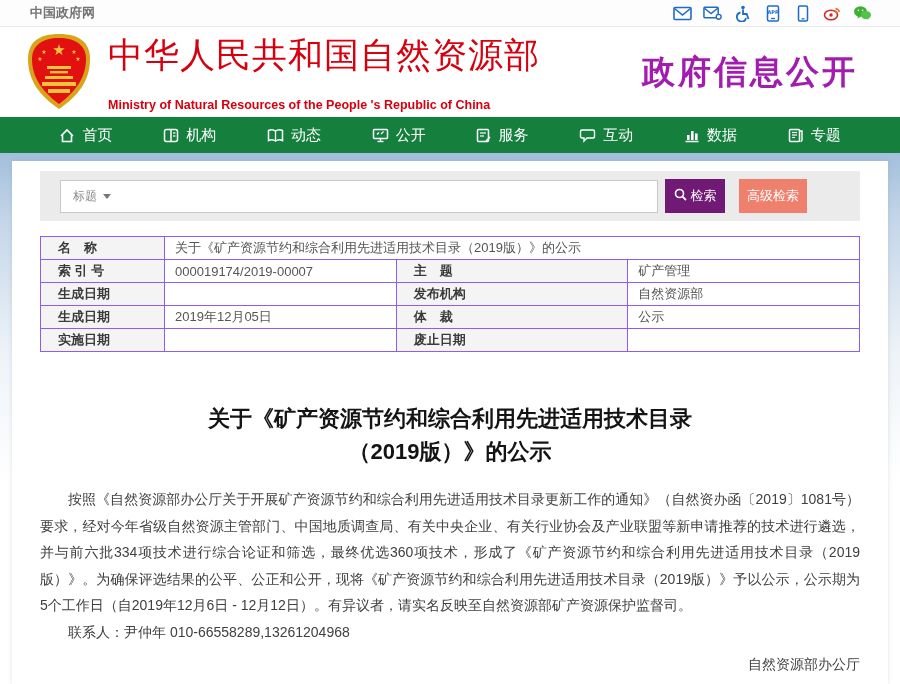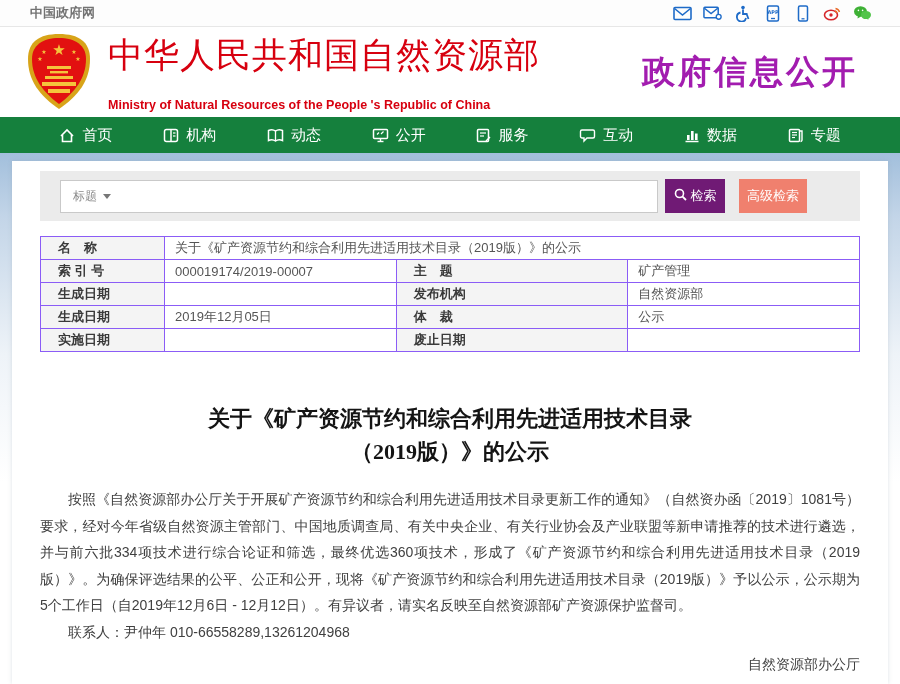--- a/index.html
+++ b/index.html
@@ -44,21 +44,21 @@
 
   
   .meta-table { margin-top:15px; width:100%; border-collapse:collapse; font-size:13px; table-layout:fixed; }
   .meta-table td { border:1px solid #8b5cf6; height:23px; padding:0 10px; overflow:hidden; white-space:nowrap; }
   .meta-table td.mlabel { background:#f4f4f4; font-weight:bold; color:#3a3a3a; padding-left:17px; }
   .meta-table td.mvalue { color:#555;margin-top:17px; }
   .c1 { width:124px; } .c2 { width:380px; } .c3 { width:114px; }
 
   
   .article { margin-top:50px; color:#404040; }
-  .article-title { font-family:Liberation Serif, serif; font-size:22px; font-weight:bold;
+  .article-title { font-family:Liberation Sans, sans-serif; font-size:22px; font-weight:bold;
     color:#141414; text-align:center; line-height:33px; }
   .article-body { margin-top:18px; font-size:14px; line-height:26.5px; text-align:justify; }
   .para { text-indent:2em; }
   .contact-line { text-indent:2em; }
   .signature-block { text-align:right; margin-top:7px; font-size:14px; line-height:25px; }
 </style>
 </head>
 <body>
 
 <div class="topbar">

